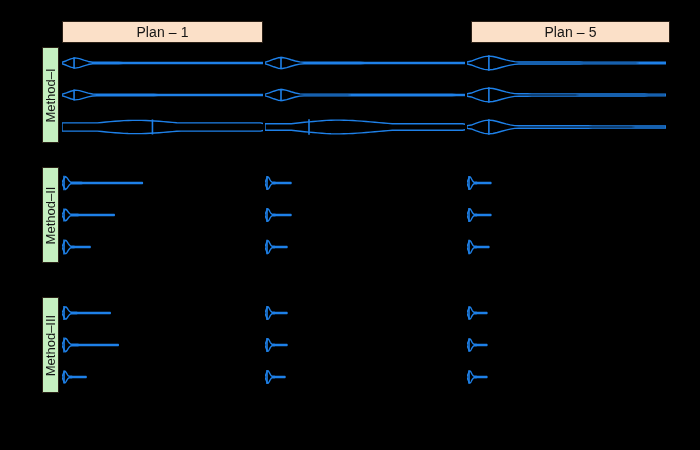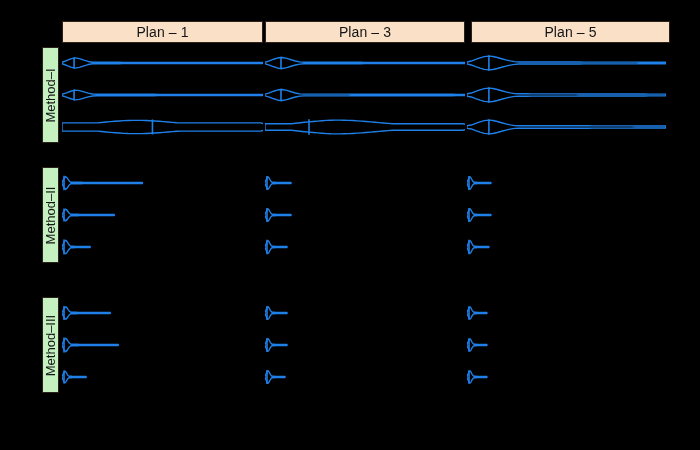--- a/index.html
+++ b/index.html
@@ -76,23 +76,20 @@
     stroke-width: 1.6;
   }
 </style>
 </head>
 <body>
 
 <div id="root">
 
   <div class="col-strip" id="col-strip-0" style="left: 62px; width: 201px; text-align: right;">
     <span>Plan – 1</span>
-  </div>
-  <div class="col-strip" id="col-strip-1" style="left: 265px; width: 200px;">
-    <span>Plan – 3</span>
   </div>
   <div class="col-strip" id="col-strip-2" style="left: 471px; width: 199px;">
     <span>Plan – 5</span>
   </div>
 
   <div class="row-strip" id="row-strip-0" style="top: 47px; height: 96px;">
     <span>Method–I</span>
   </div>
   <div class="row-strip" id="row-strip-1" style="top: 167px; height: 96px;">
     <span>Method–II</span>

